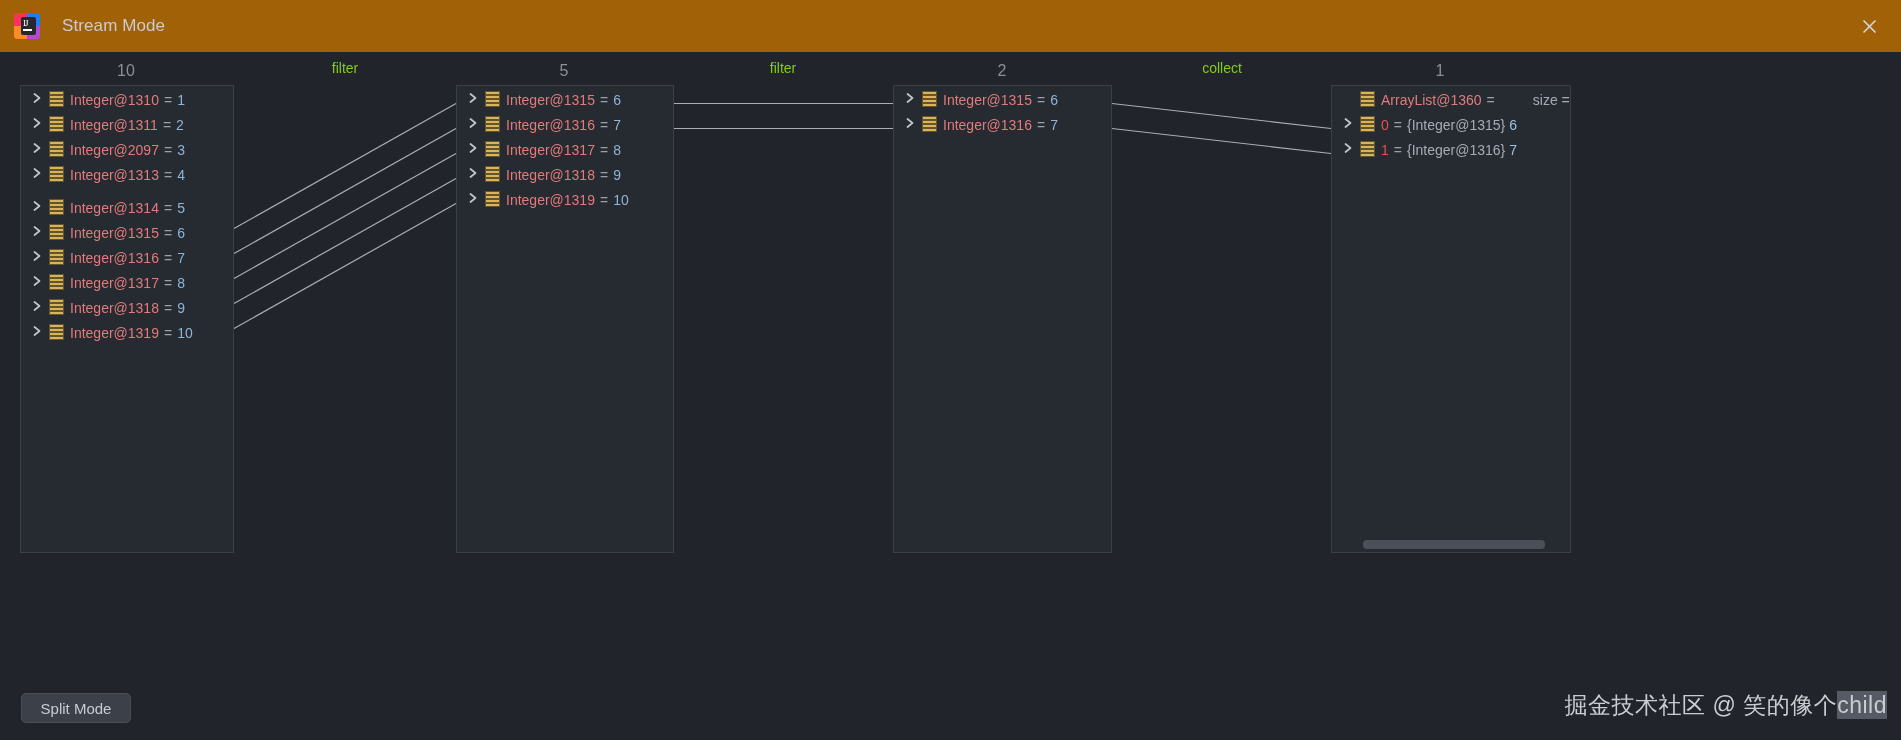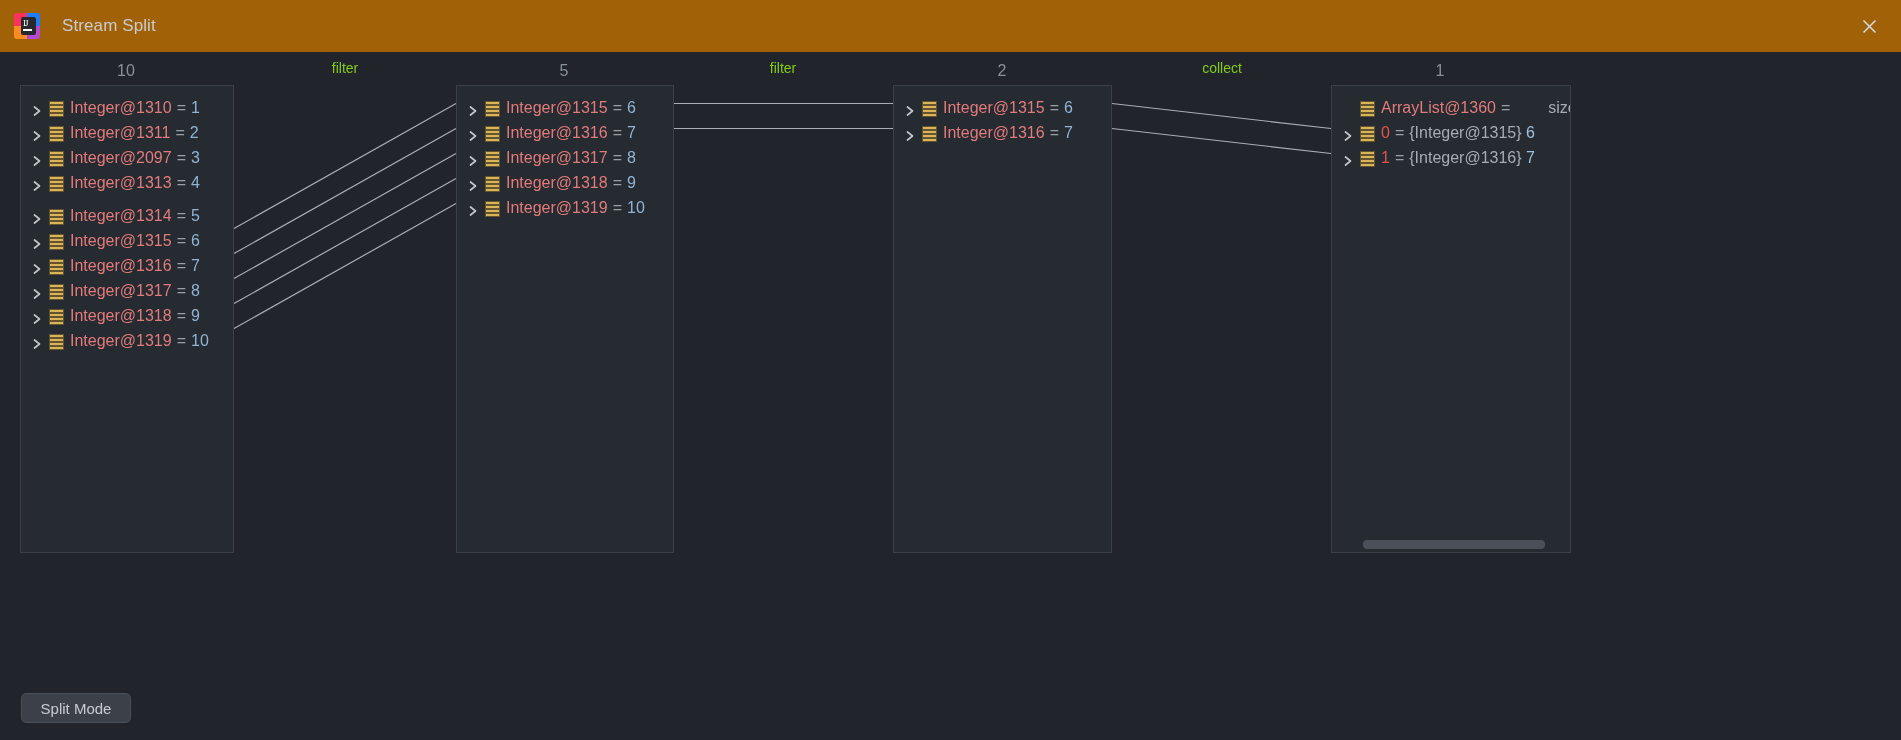--- a/index.html
+++ b/index.html
@@ -102,24 +102,24 @@
     background: #262a31;
     border: 1px solid #3b4048;
     box-sizing: border-box;
     overflow: hidden;
   }
 
   .row {
     position: relative;
     height: 25px;
     display: flex;
-    align-items: flex-end;
+    align-items: flex-start;
     padding-left: 6px;
     white-space: nowrap;
-    font-size: 16px;
+    font-size: 14px;
   }
 
   .chev {
     width: 20px;
     flex: none;
     display: flex;
     align-items: center;
     justify-content: center;
     cursor: pointer;
   }
@@ -196,21 +196,21 @@
   <div class="titlebar">
     <div class="logo">
       <span class="q1"></span>
         <span class="q2"></span>
       <span class="q3"></span>
         <span class="q4"></span>
       <span class="plate"></span>
       <span class="ij">IJ</span>
       <span class="bar"></span>
     </div>
-    <div class="title-text">Stream Split</div>
+    <div class="title-text">Stream Mode</div>
     <div class="close-btn">
       <svg width="15" height="15" viewBox="0 0 15 15" aria-hidden="true">
         <line x1="1.5" y1="1.5" x2="13.5" y2="13.5" stroke="#d6d9de" stroke-width="1.6"></line>
         <line x1="13.5" y1="1.5" x2="1.5" y2="13.5" stroke="#d6d9de" stroke-width="1.6"></line>
       </svg>
     </div>
   </div>
 
   <div class="stage">
 
@@ -562,13 +562,16 @@
             <span class="ref">{Integer@1316}</span>
             <span class="valnum">&nbsp;7</span>
           </div>
           <div class="hscroll" style="left: 31px; top: 454px; width: 182px;"></div>
         </div>
       </div>
   </div>
 
   <div class="split-btn">Split Mode</div>
 
+  <div class="watermark">
+    <span>掘金技术社区 @ 笑的像个</span><span class="hl">child</span>
+  </div>
 </div>
 
 </body></html>

